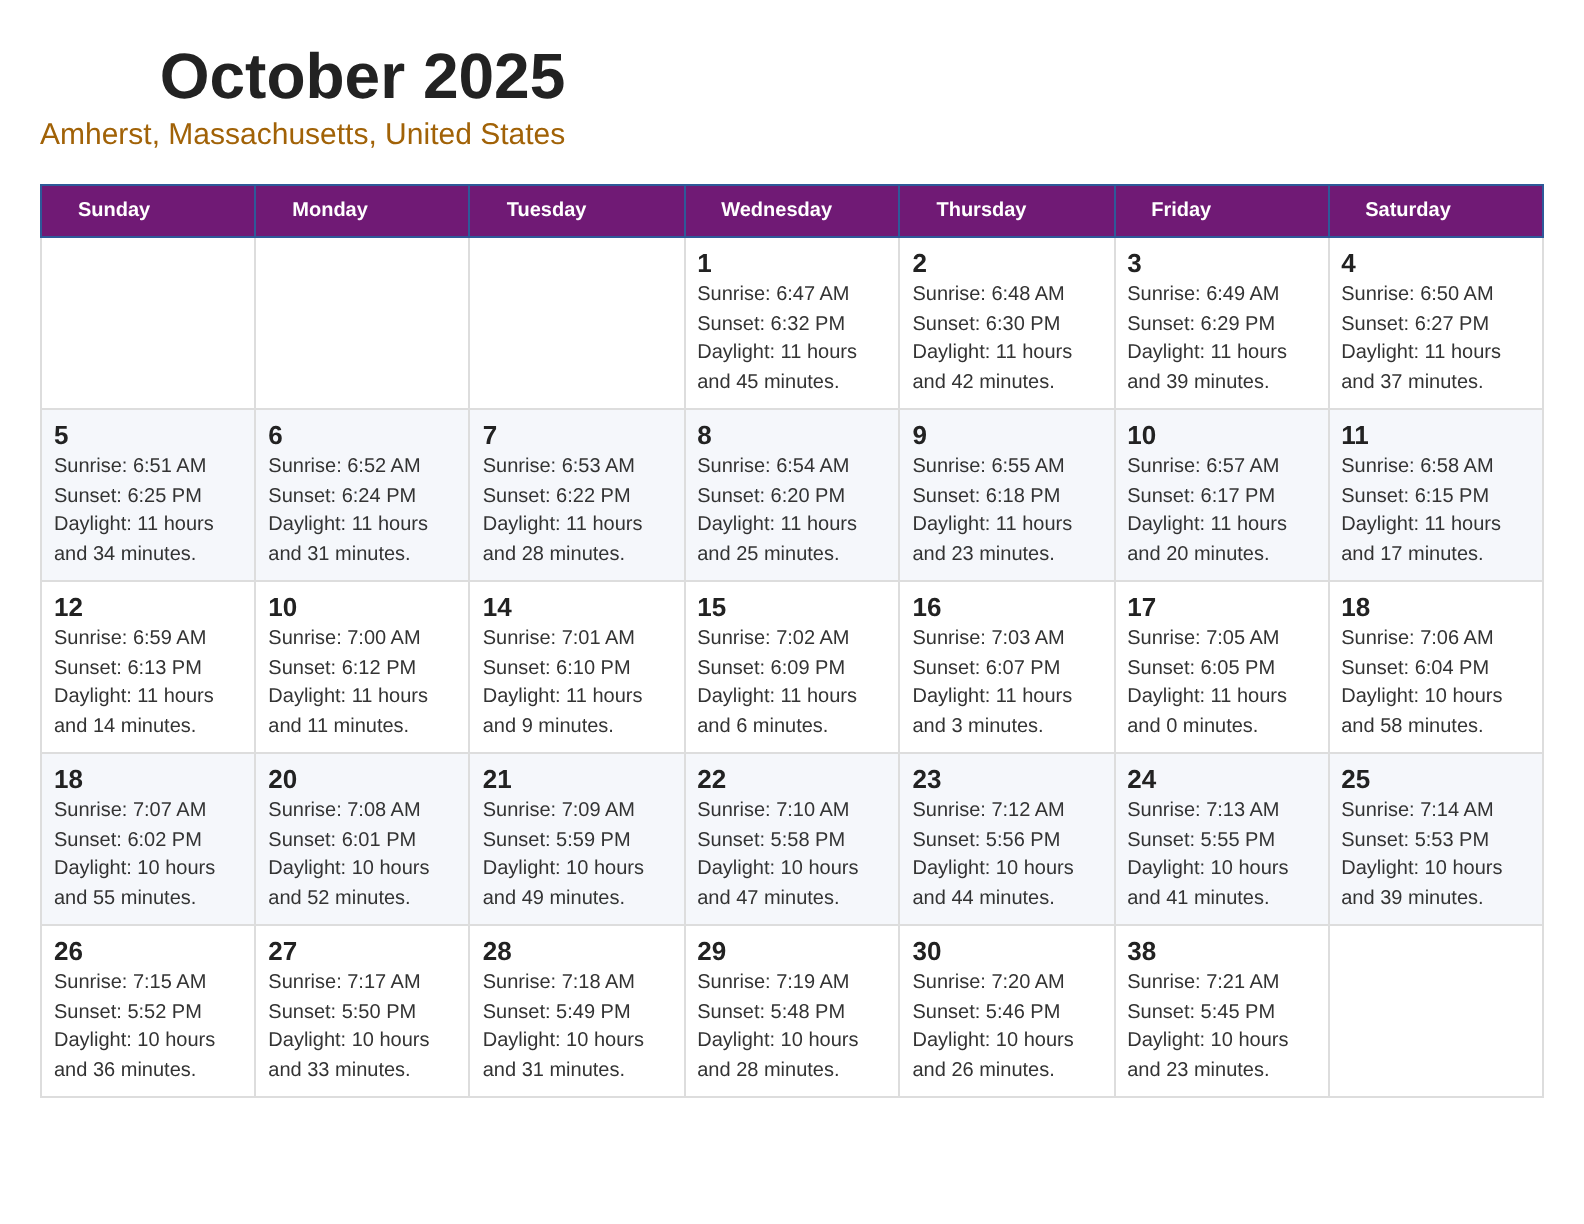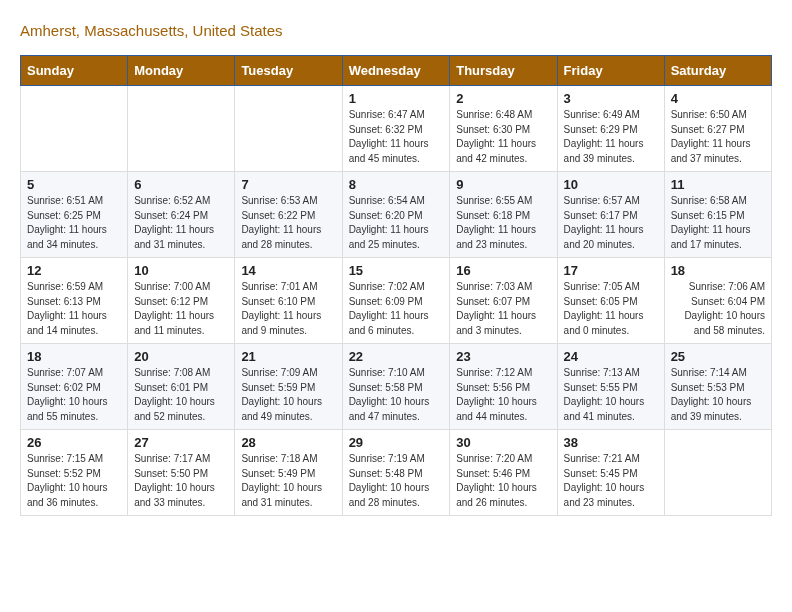--- a/index.html
+++ b/index.html
@@ -55,25 +55,25 @@
       font-size: 15px;
       color: #a16207;
       margin-top: 2px;
     }
     .calendar {
       width: 100%;
       border-collapse: collapse;
       border: 1px solid #ccc;
     }
     .calendar th {
-      background: #a16207;
+      background: #701a75;
       color: #fff;
-      font-size: 13px;
-      font-weight: bold;
-      padding: 7px 6px;
+      font-size: 10px;
+      font-weight: bold;
+      padding: 7px 18px;
       text-align: left;
       border: 1px solid #2e5a99;
     }
     .calendar td {
       vertical-align: top;
       padding: 5px 6px;
       font-size: 11px;
       color: #333;
       border: 1px solid #ddd;
       width: 108px;
@@ -97,20 +97,21 @@
     }
     .empty-cell {
       background: #fff !important;
     }
   </style>
 </head>
 <body>
 
 <div class="header">
   <div class="title-block">
+    <div class="month-title">October 2025</div>
     <div class="location-title">Amherst, Massachusetts, United States</div>
   </div>
 </div>
 
 <table class="calendar">
   <thead>
     <tr>
     <th>Sunday</th>
         <th>Monday</th>
         <th>Tuesday</th>
@@ -243,21 +244,21 @@
         </td>
         <td>
           <span class="day-number">17</span>
           <div class="day-info" style="white-space: pre-line;">Sunrise: 7:05 AM
 Sunset: 6:05 PM
 Daylight: 11 hours
 and 0 minutes.</div>
         </td>
         <td>
           <span class="day-number">18</span>
-          <div class="day-info" style="white-space: pre-line; text-align: right;">Sunrise: 7:06 AM
+          <div class="day-info" style="white-space: pre-line;">Sunrise: 7:06 AM
 Sunset: 6:04 PM
 Daylight: 10 hours
 and 58 minutes.</div>
         </td>
       </tr>
       <tr>
         <td>
           <span class="day-number">18</span>
           <div class="day-info" style="white-space: pre-line;">Sunrise: 7:07 AM
 Sunset: 6:02 PM

